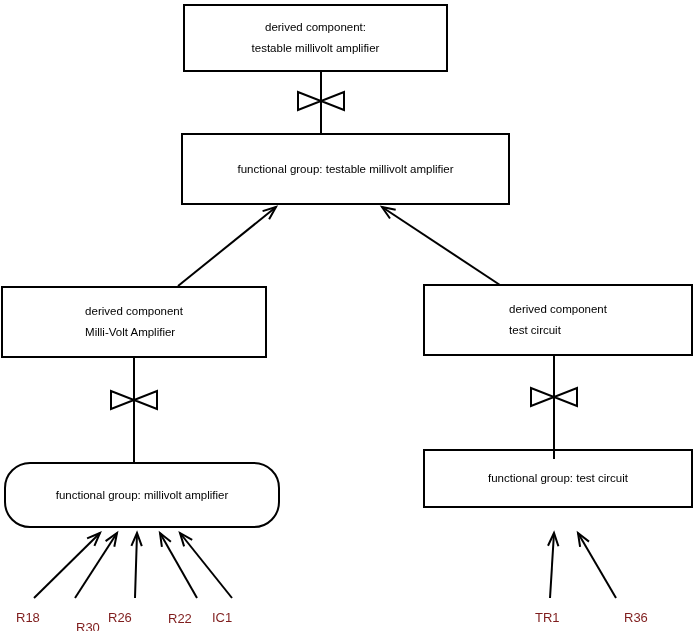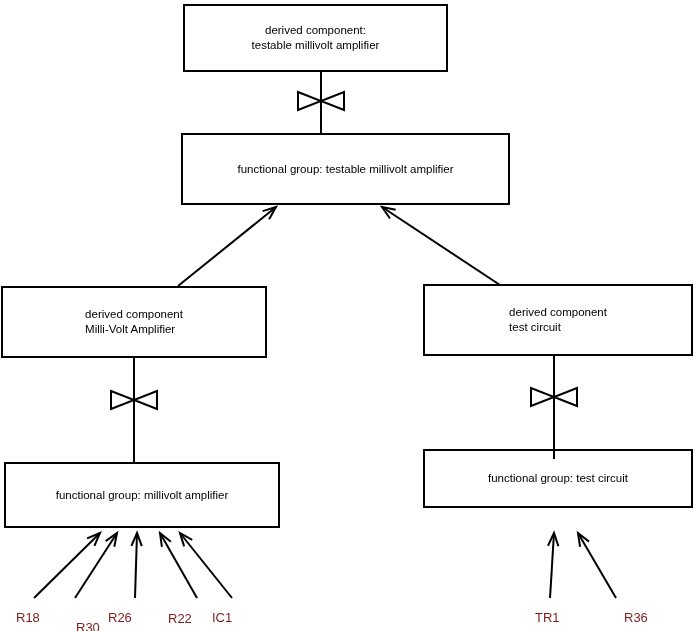--- a/index.html
+++ b/index.html
@@ -22,21 +22,21 @@
     position: absolute;
     border: 2px solid #000000;
     background: #ffffff;
     box-sizing: border-box;
     display: flex;
     align-items: center;
     justify-content: center;
   }
   .node .label {
     font-size: 11.5px;
-    line-height: 15px;
+    line-height: 21px;
     color: #000000;
     white-space: pre;
     text-align: left;
   }
   .node.centered .label {
     text-align: center;
   }
   .node.single .label {
     text-align: center;
   }
@@ -79,21 +79,21 @@
   <div class="node" id="node-2" style="left: 1px; top: 286px; width: 266px; height: 72px;">
     <div class="label" style="text-align: left;">derived component
 Milli-Volt Amplifier</div>
   </div>
 
   <div class="node" id="node-3" style="left: 423px; top: 284px; width: 270px; height: 72px;">
     <div class="label" style="text-align: left;">derived component
 test circuit</div>
   </div>
 
-  <div class="node single centered" id="node-4" style="left: 4px; top: 462px; width: 276px; height: 66px;">
+  <div class="node single centered" id="node-4" style="left: 4px; top: 462px; width: 276px; height: 66px; border-radius: 26px;">
     <div class="label" style="text-align: center;">functional group: millivolt amplifier</div>
   </div>
 
   <div class="node single centered" id="node-5" style="left: 423px; top: 449px; width: 270px; height: 59px;">
     <div class="label" style="text-align: center;">functional group: test circuit</div>
   </div>
 
   <svg class="overlay" viewBox="0 0 698 631" id="overlay">
       <g>
         <line x1="321" y1="72" x2="321" y2="133" stroke="#000000" stroke-width="2"></line>

